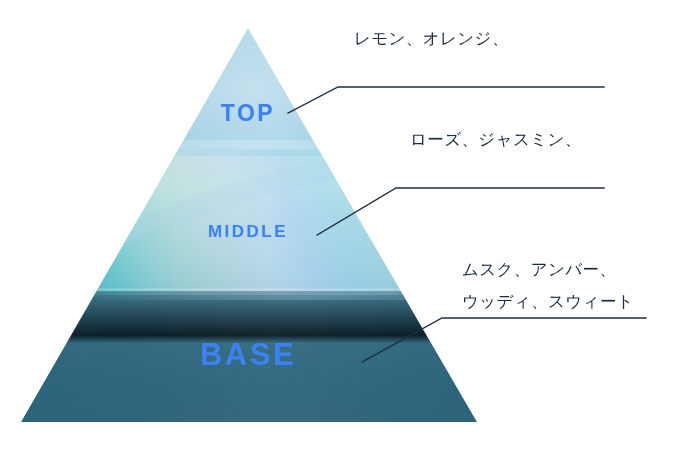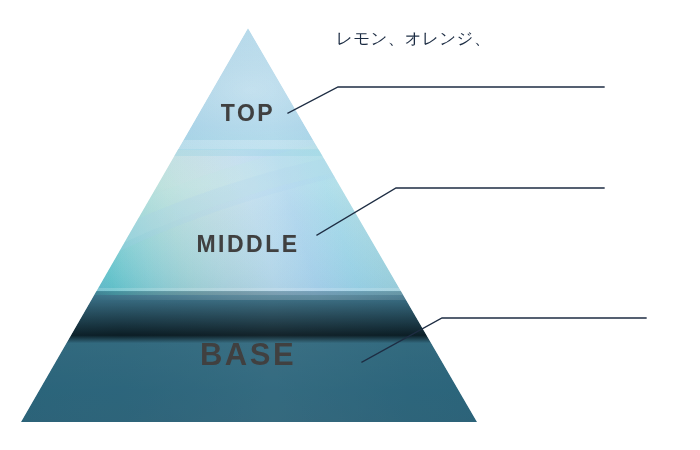--- a/index.html
+++ b/index.html
@@ -23,54 +23,55 @@
     background: #ffffff;
   }
   .pyramid-svg {
     position: absolute;
     left: 0; top: 0;
     width: 700px;
     height: 450px;
   }
   .tier-label {
     position: absolute;
-    color: #404040;
+    color: #3b82f6;
     font-weight: bold;
     letter-spacing: 2.5px;
     text-align: center;
     white-space: nowrap;
     transform: translate(-50%, -50%);
     pointer-events: none;
     text-shadow: 0 0 1px rgba(90,130,150,0.25);
   }
   #label-top {
     left: 248px;
     top: 113px;
     font-size: 23px;
   }
   #label-middle {
     left: 248px;
-    top: 244px;
-    font-size: 23px;
+    top: 232px;
+    font-size: 17px;
   }
   #label-base {
     left: 248px;
     top: 355px;
     font-size: 31px;
   }
   .callout {
     position: absolute;
     color: #1b2b42;
     font-size: 16.5px;
     line-height: 1.95;
     white-space: nowrap;
     letter-spacing: 0.4px;
   }
   .callout .cline {
     display: block;
+    margin-left: 18px;
   }
   #callout-top {
     left: 336px;
     top: 22px;
   }
   #callout-top .cline-2 {
     padding-left: 0px;
   }
   #callout-middle {
     left: 392px;
@@ -180,16 +181,21 @@
 
   <div class="tier-label" id="label-top">TOP</div>
   <div class="tier-label" id="label-middle">MIDDLE</div>
   <div class="tier-label" id="label-base">BASE</div>
 
   <div class="callout" id="callout-top">
     <span class="cline cline-1">レモン、オレンジ、</span>
   </div>
 
   <div class="callout" id="callout-middle">
+    <span class="cline cline-1">ローズ、ジャスミン、</span>
   </div>
 
+  <div class="callout" id="callout-base">
+    <span class="cline cline-1">ムスク、アンバー、</span>
+    <span class="cline cline-2">ウッディ、スウィート</span>
+  </div>
 
 </div>
 
 </body></html>

